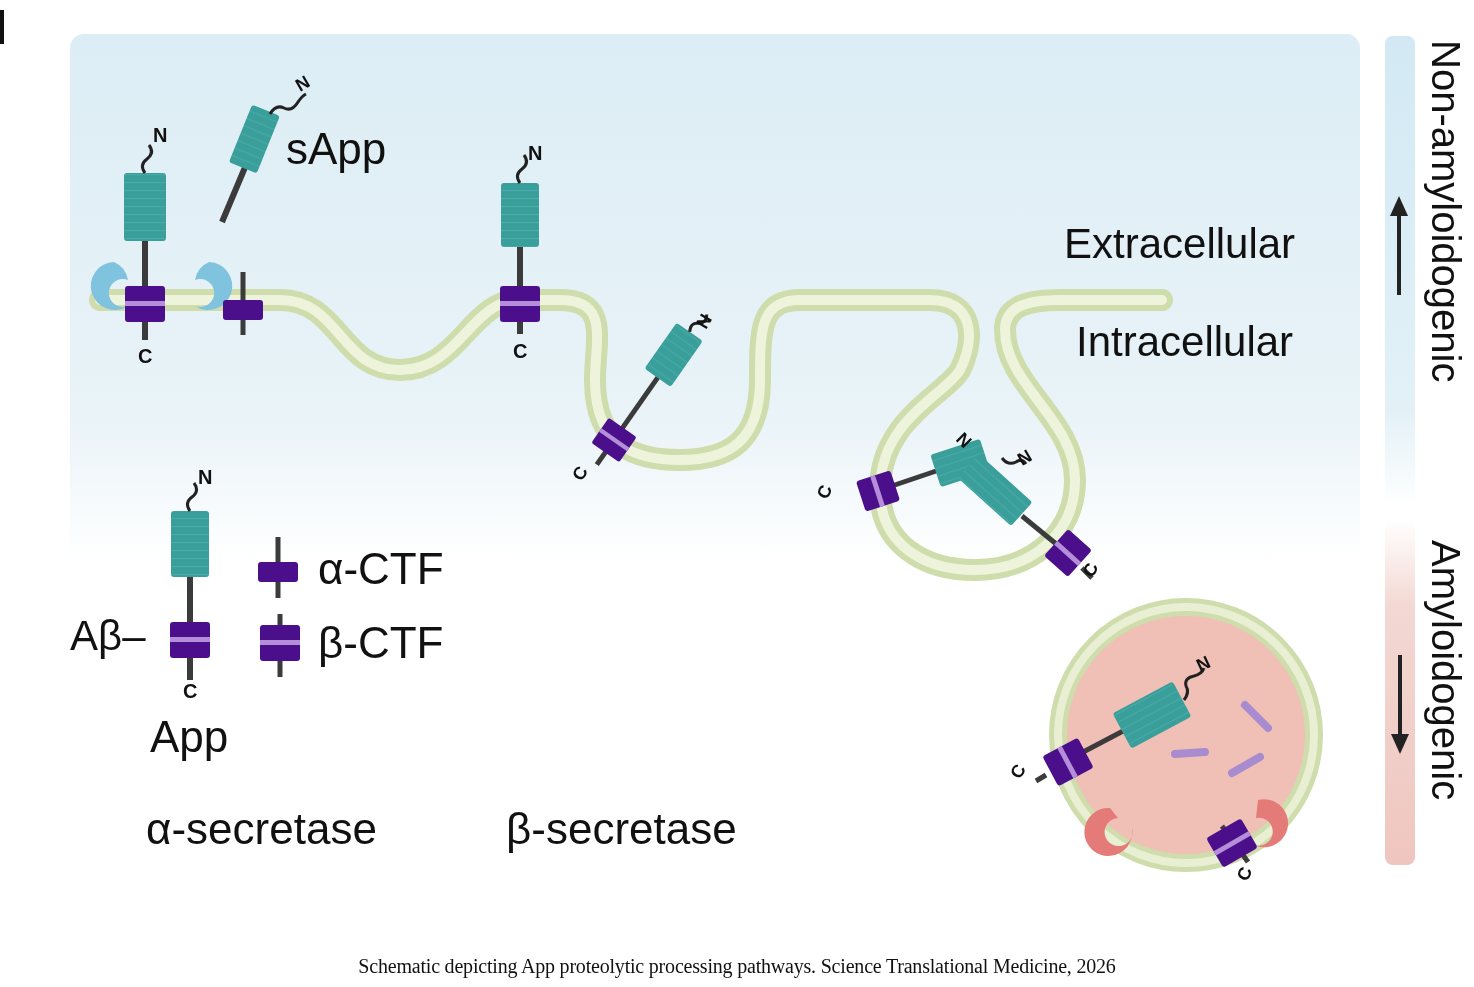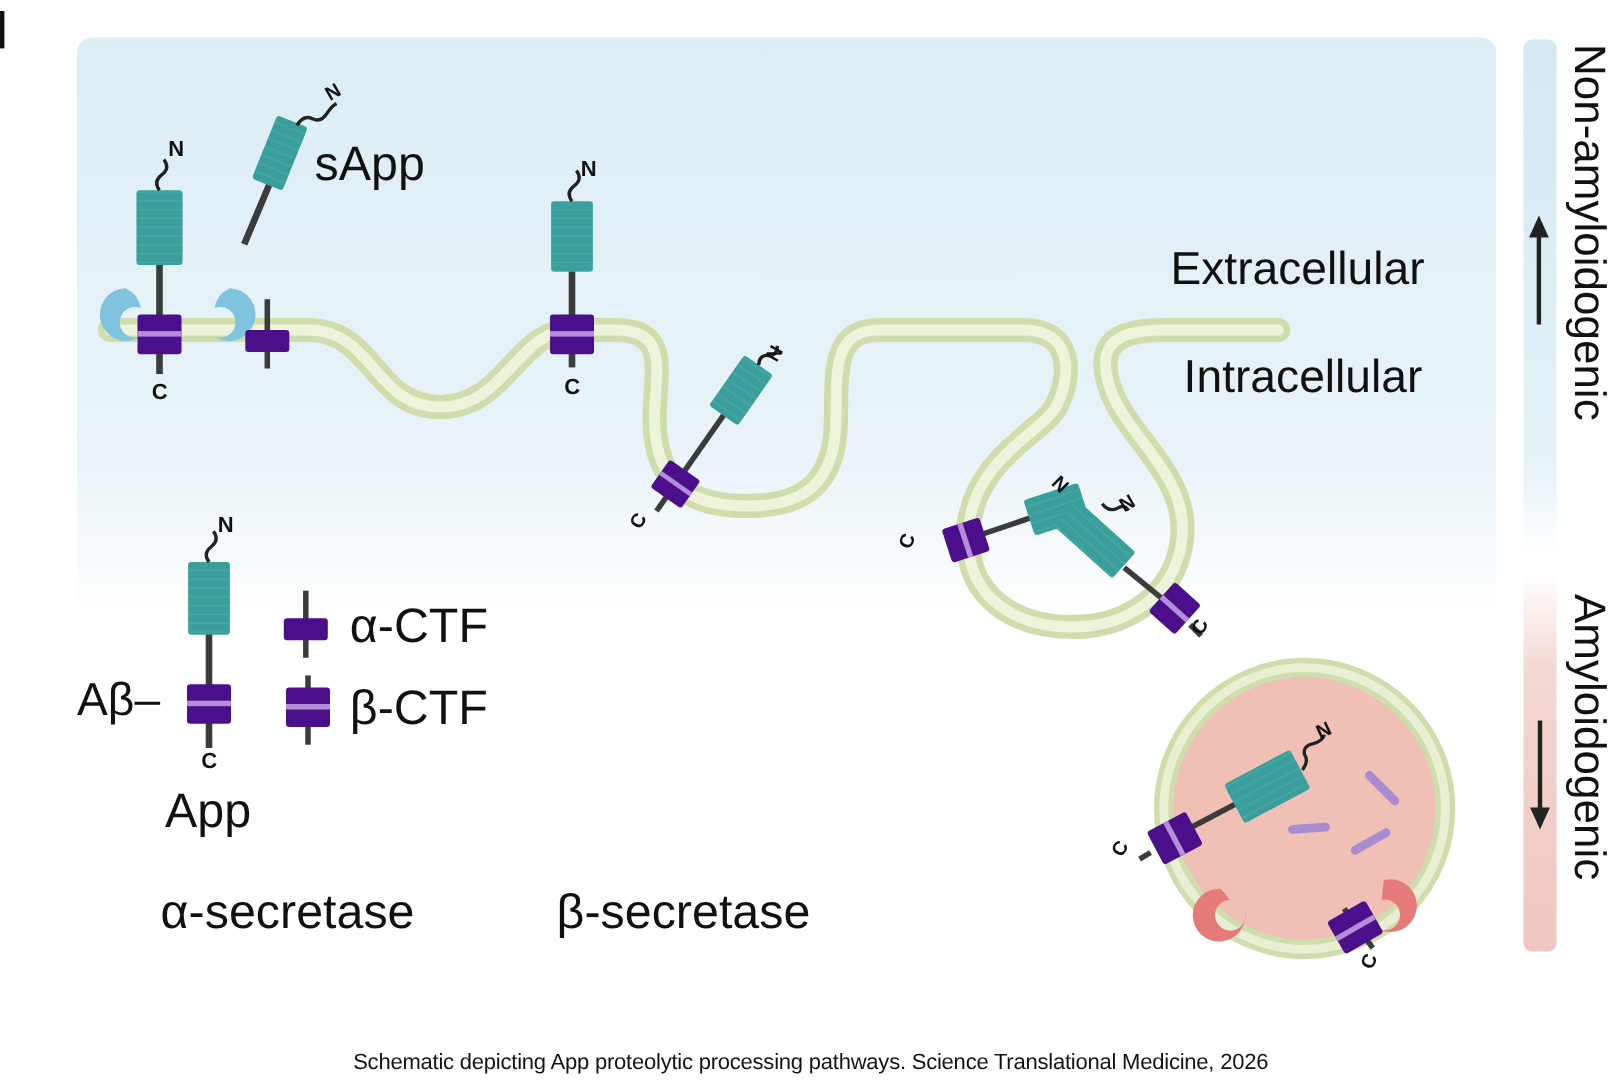--- a/index.html
+++ b/index.html
@@ -1,19 +1,19 @@
 <!DOCTYPE html>
 <html><head>
 <meta charset="utf-8">
 <style>
   html, body { margin: 0; padding: 0; background: #ffffff; }
   body { width: 1474px; height: 987px; position: relative; overflow: hidden; font-family: "Liberation Sans", sans-serif; }
   #fig { position: absolute; left: 0; top: 0; }
   .lbl { font-family: "Liberation Sans", sans-serif; fill: #111; }
-  .cap { position: absolute; left: 0; width: 1474px; top: 955px; text-align: center; font-family: Liberation Sans, sans-serif; font-size: 20px; color: #111; letter-spacing: -0.2px; }
+  .cap { position: absolute; left: 0; width: 1474px; top: 955px; text-align: center; font-family: Liberation Serif, serif; font-size: 20px; color: #111; letter-spacing: -0.2px; }
   .panel-mark { position: absolute; left: 0; top: 10px; width: 4px; height: 34px; background: #111; }
 </style>
 </head>
 <body>
 
 <div class="panel-mark"></div>
 
 <svg id="fig" width="1474" height="940" viewBox="0 0 1474 940" xmlns="http://www.w3.org/2000/svg">
   <defs>
     <linearGradient id="bgGrad" x1="0" y1="0" x2="0" y2="1">

